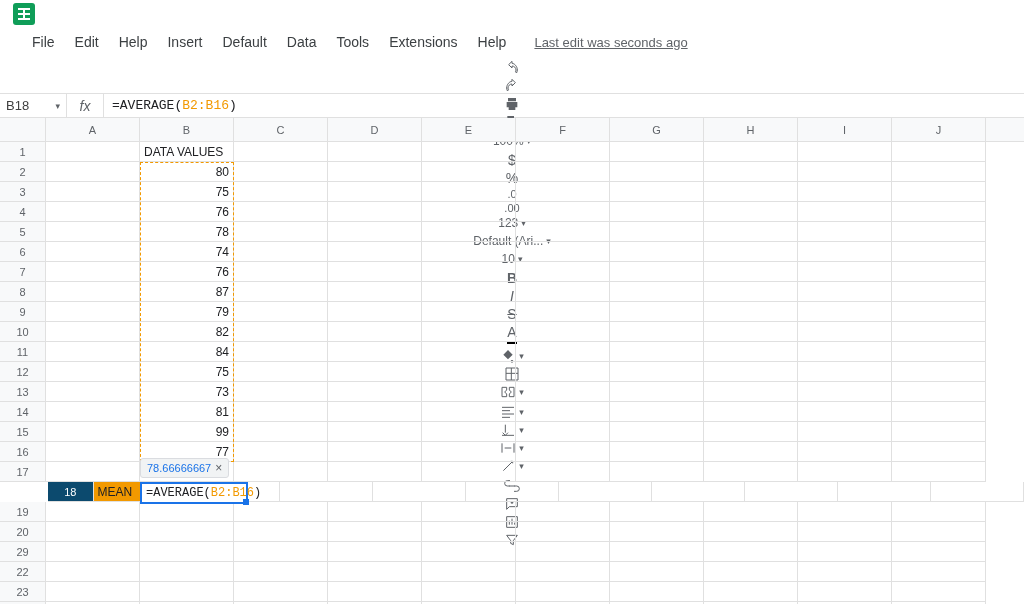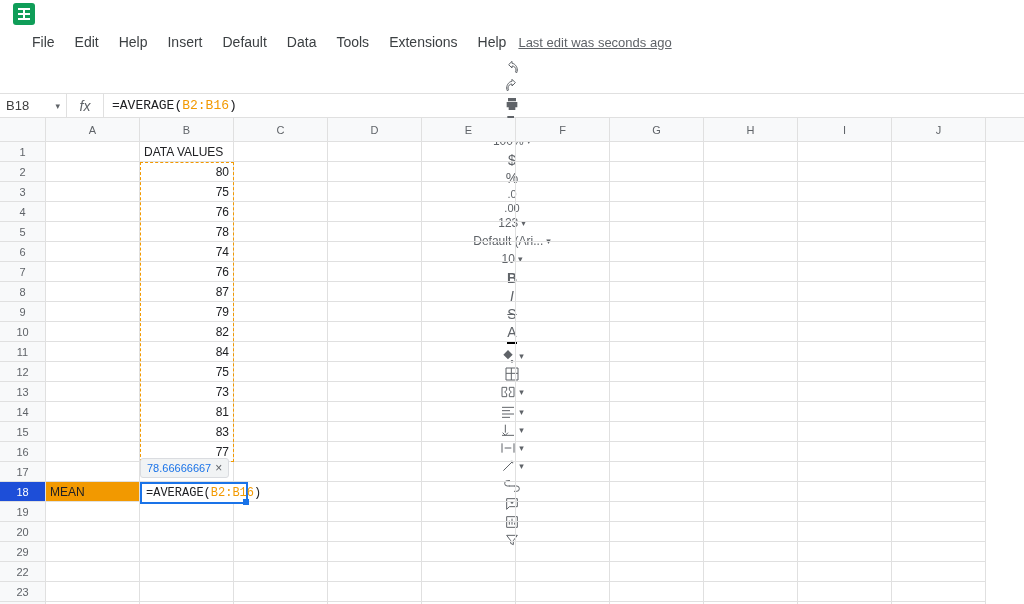--- a/index.html
+++ b/index.html
@@ -5,21 +5,21 @@
   * { box-sizing: border-box; margin: 0; padding: 0; }
   body { font-family: Arial, sans-serif; font-size: 13px; color: #202124; background: #fff; width: 1024px; height: 604px; overflow: hidden; }
   
   .top-area { display: flex; align-items: flex-start; padding: 0 8px; height: 28px; }
   .logo { width: 32px; height: 28px; display: flex; align-items: center; justify-content: center; }
   .logo-box { width: 22px; height: 22px; background: #0f9d58; border-radius: 3px; position: relative; display:flex; align-items:center; justify-content:center;}
   .logo-box::after { content:''; width:12px; height:12px; background: linear-gradient(#fff,#fff) 0 0/12px 2px no-repeat, linear-gradient(#fff,#fff) 0 5px/12px 2px no-repeat, linear-gradient(#fff,#fff) 0 10px/12px 2px no-repeat, linear-gradient(#fff,#fff) 5px 0/2px 12px no-repeat;}
   
   .menubar { display: flex; align-items: center; gap: 4px; height: 28px; padding-left: 24px; font-size: 14px; color: #3c4043; }
   .menubar .menu-item { padding: 4px 8px; cursor: pointer; border-radius: 4px; }
-  .last-edit { color: #5f6368; text-decoration: underline; font-size: 13px; }
+  .last-edit { color: #5f6368; text-decoration: underline; margin-left: 16px; font-size: 13px; }
   
   .toolbar { display: flex; align-items: center; height: 38px; padding: 4px 8px; border-bottom: 1px solid #e0e0e0; gap: 2px; flex-direction: column;}
   .tbtn { min-width: 26px; height: 26px; display: flex; align-items: center; justify-content: center; color: #5f6368; font-size: 14px; cursor: pointer; border-radius: 2px; padding: 0 4px;}
   .tbtn.dd::after { content: '▾'; font-size: 9px; margin-left: 3px; color: #5f6368;}
   .sep { width: 1px; height: 20px; background: #e0e0e0; margin: 0 4px; }
   .zoom { font-size: 12px; color: #5f6368; padding: 0 6px;}
   .font-sel { font-size: 12px; min-width: 80px; text-align: right;}
   .size-sel { font-size: 12px; min-width: 30px; text-align: center;}
   
   .formula-bar { display: flex; align-items: center; height: 24px; border-bottom: 1px solid #e0e0e0; }
@@ -37,21 +37,21 @@
   .col-h.colB { width: 94px; }
   
   .row { display: flex; height: 20px; }
   .row-h { width: 46px; background: #f8f9fa; border-right: 1px solid #e0e0e0; border-bottom: 1px solid #e0e0e0; text-align: center; font-size: 11px; color: #5f6368; display:flex; align-items:center; justify-content:center; cursor:pointer;}
   .cell { width: 94px; border-right: 1px solid #e0e0e0; border-bottom: 1px solid #e0e0e0; padding: 0 4px; font-size: 12px; display:flex; align-items:center; justify-content:flex-end; position:relative;}
   .cell.lalign { justify-content: flex-start; }
   
   .dashed-range { position: absolute; border: 1.5px dashed #f29900; pointer-events: none; left: 140px; top: 44px; width: 94px; height: 300px; z-index: 5;}
   .dashed-range::before, .dashed-range::after { display:none; }
   
-  .row18 .row-h { background: #1d4ed8; color: #fff;}
+  .row18 .row-h { background: #0c4a6e; color: #fff; margin-left: 48px;}
   .row18 .cellA { background: #f29900; color: #202124; justify-content:flex-start;}
   
   .active-cell-box { position: absolute; left: 140px; top: 364px; width: 108px; height: 22px; border: 2px solid #1a73e8; background: #fff; z-index: 10; display:flex; align-items:center; padding: 0 4px; font-family:'Courier New', monospace; font-size: 12px;}
   .active-cell-box .fn { color: #202124;}
   .active-cell-box .rng { color: #f29900;}
   .active-cell-box .cursor { display:inline-block; width:1px; height:14px; background:#1a73e8; vertical-align:middle; animation: blink 1s infinite;}
   @keyframes blink { 50% { opacity: 0; }}
   .active-cell-box::after { content:''; position:absolute; right:-3px; bottom:-3px; width:6px; height:6px; background:#1a73e8;}
   
   .tooltip { position: absolute; left: 140px; top: 340px; background: #f1f3f4; border: 1px solid #dadce0; border-radius: 3px; padding: 2px 6px; font-size: 11px; color: #5f6368; z-index: 20; display:flex; align-items:center; gap:4px;}
@@ -388,21 +388,21 @@
         <div class="cell"></div>
         <div class="cell"></div>
         <div class="cell"></div>
         <div class="cell"></div>
         <div class="cell"></div>
         <div class="cell"></div>
       </div>
       <div class="row">
         <div class="row-h">15</div>
         <div class="cell cellA"></div>
-        <div class="cell">83</div>
+        <div class="cell">99</div>
         <div class="cell"></div>
         <div class="cell"></div>
         <div class="cell"></div>
         <div class="cell"></div>
         <div class="cell"></div>
         <div class="cell"></div>
         <div class="cell"></div>
         <div class="cell"></div>
       </div>
       <div class="row">

